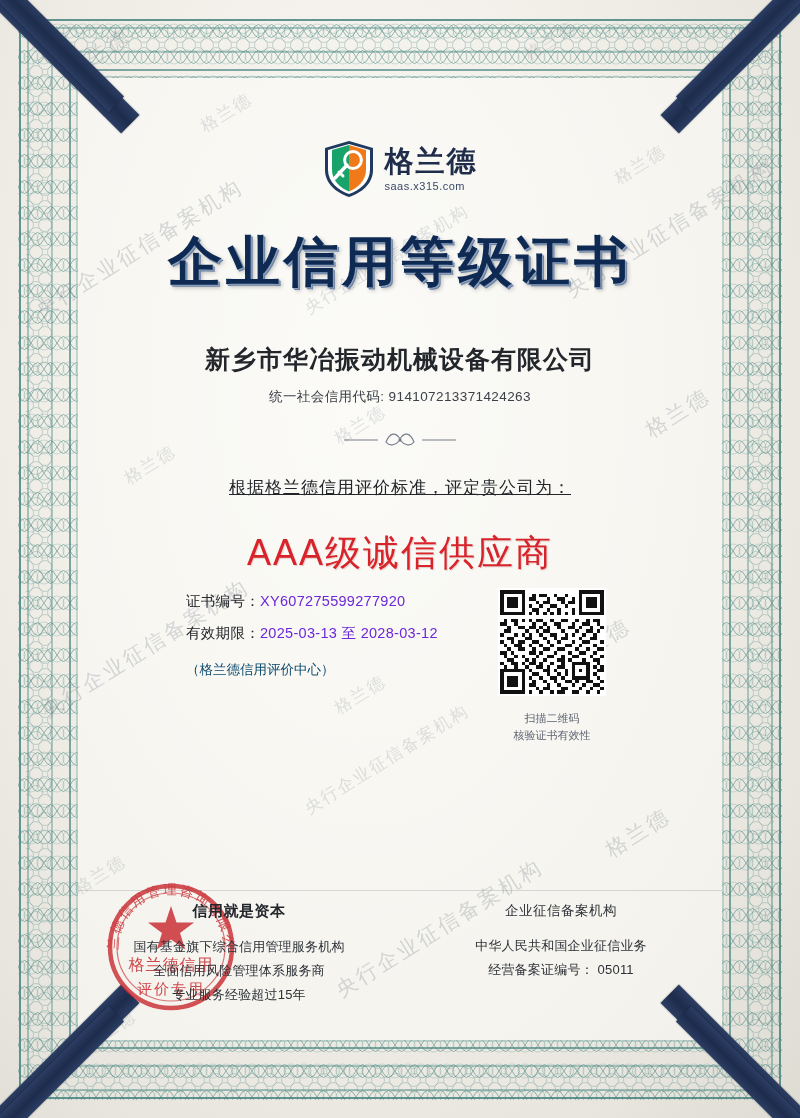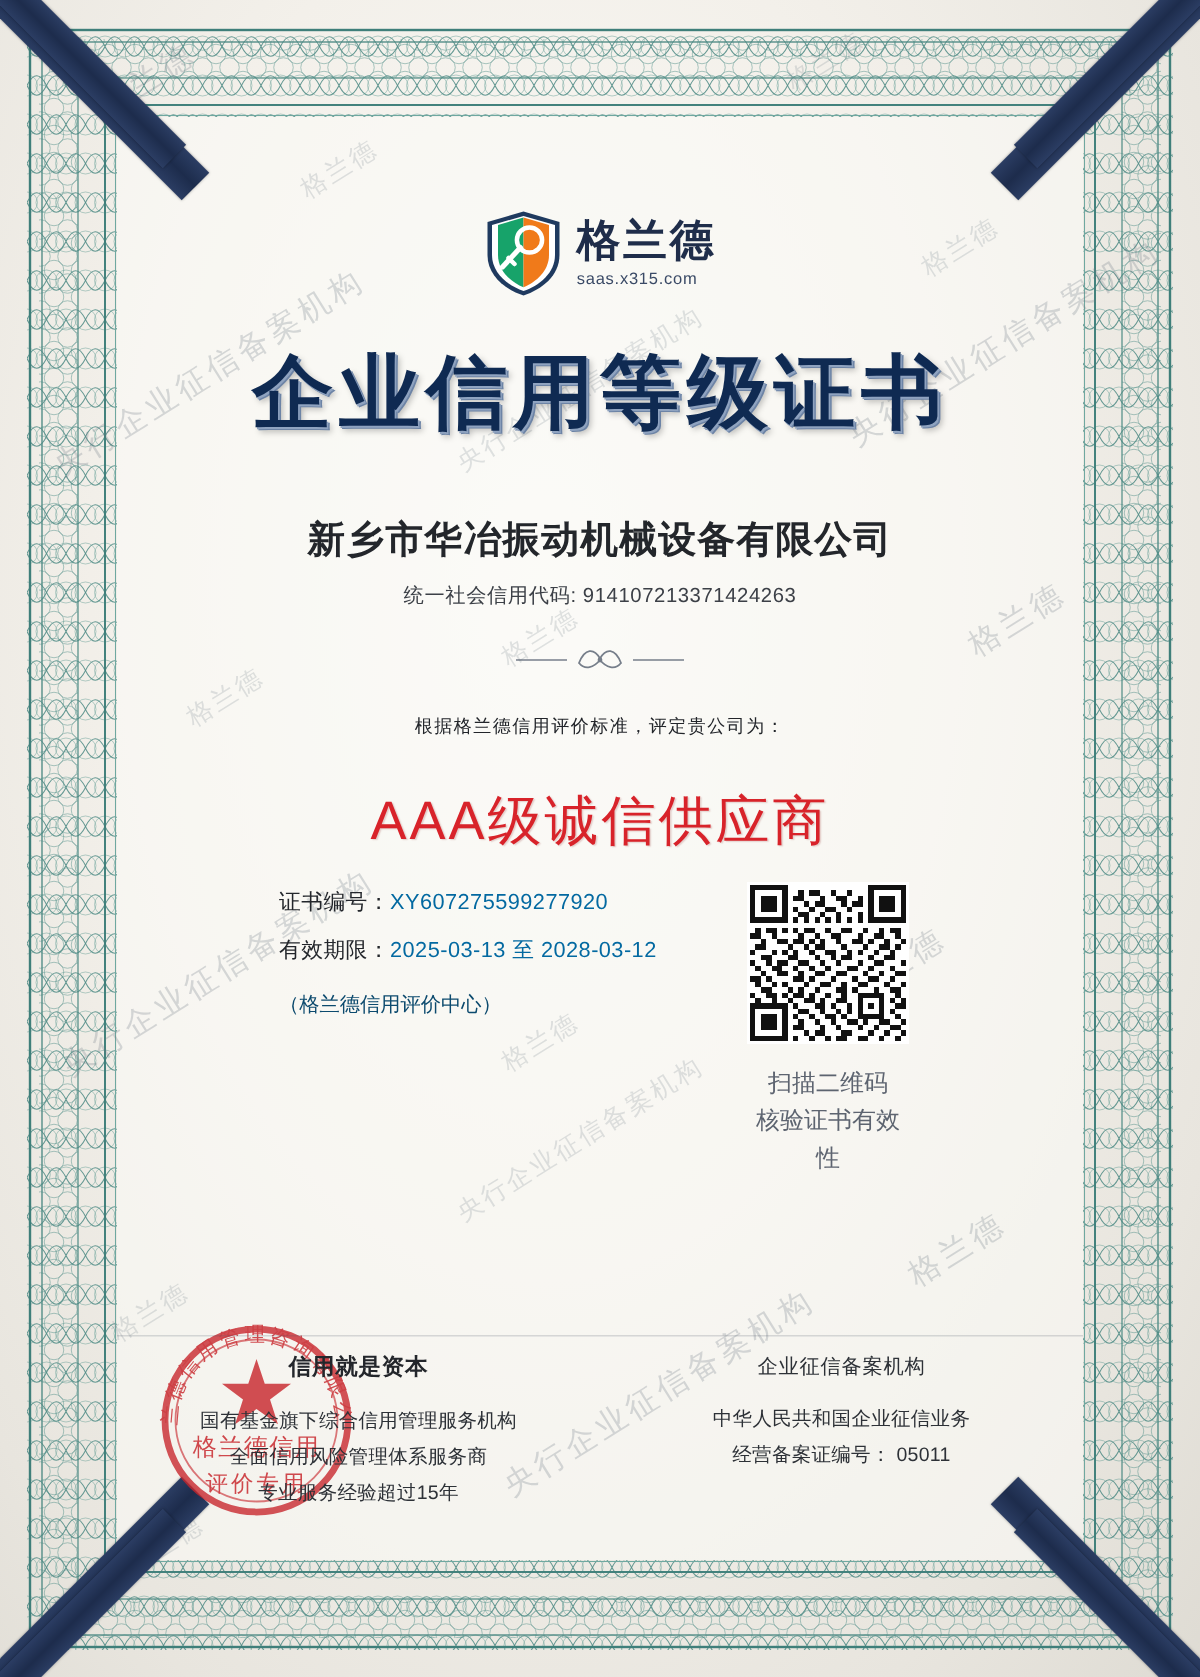--- a/index.html
+++ b/index.html
@@ -146,23 +146,24 @@
     font-size: 13.5px;
     color: #3c4047;
     letter-spacing: .4px;
   }
 
   
   .ornament { margin-top: 22px; opacity: .75; }
 
   .statement {
     margin-top: 26px;
-    font-size: 12px;
+    font-size: 17px;
     color: #22252a;
     letter-spacing: 1px;
+    text-decoration: underline;
   }
 
   .grade {
     margin-top: 30px;
     font-size: 36px;
     font-weight: 400;
     color: #d8232a;
     letter-spacing: 2px;
     text-shadow: 1px 1px 1px rgba(120,0,0,.18);
   }
@@ -174,21 +175,21 @@
     top: 592px;
     text-align: left;
   }
   .detail-line {
     font-size: 14.5px;
     color: #23262b;
     margin-bottom: 13px;
     letter-spacing: .3px;
     white-space: nowrap;
   }
-  .detail-line .val { color: #0369a1; }
+  .detail-line .val { color: #6d28d9; }
   .detail-note {
     margin-top: 18px;
     font-size: 13.5px;
     color: #0c4a6e;
   }
 
   .qr-block {
     position: absolute;
     left: 497px;
     top: 588px;
@@ -197,21 +198,21 @@
   }
   .qr {
     width: 108px;
     height: 108px;
     background: #fff;
     padding: 2px;
     box-sizing: border-box;
   }
   .qr-caption {
     margin-top: 10px;
-    font-size: 16px;
+    font-size: 11px;
     color: #5d6470;
     line-height: 1.55;
   }
 
   
   .seal {
     position: absolute;
     left: 96px;
     top: 872px;
     width: 150px;

